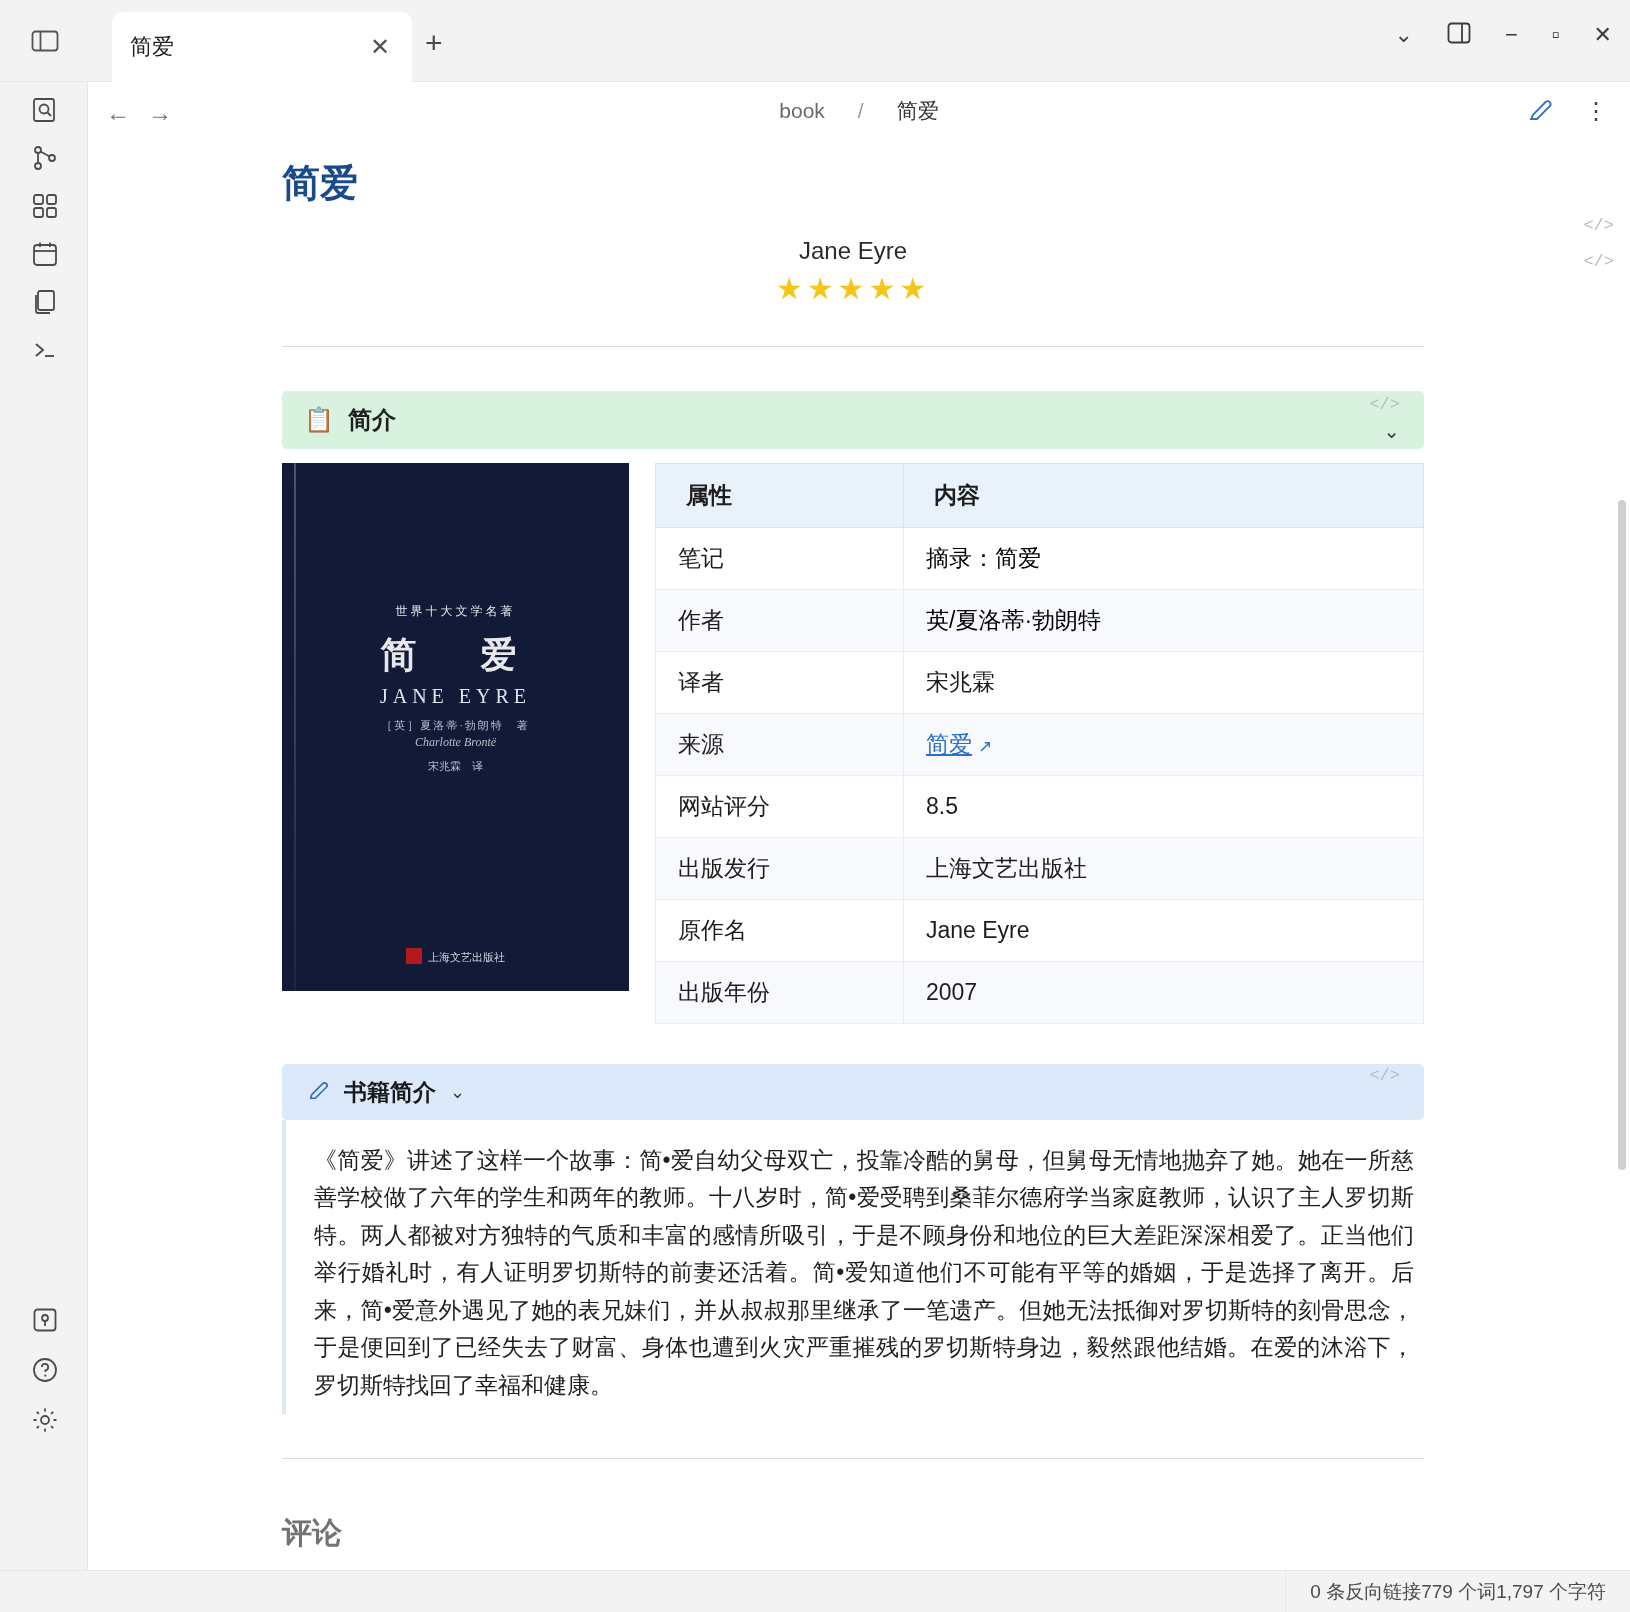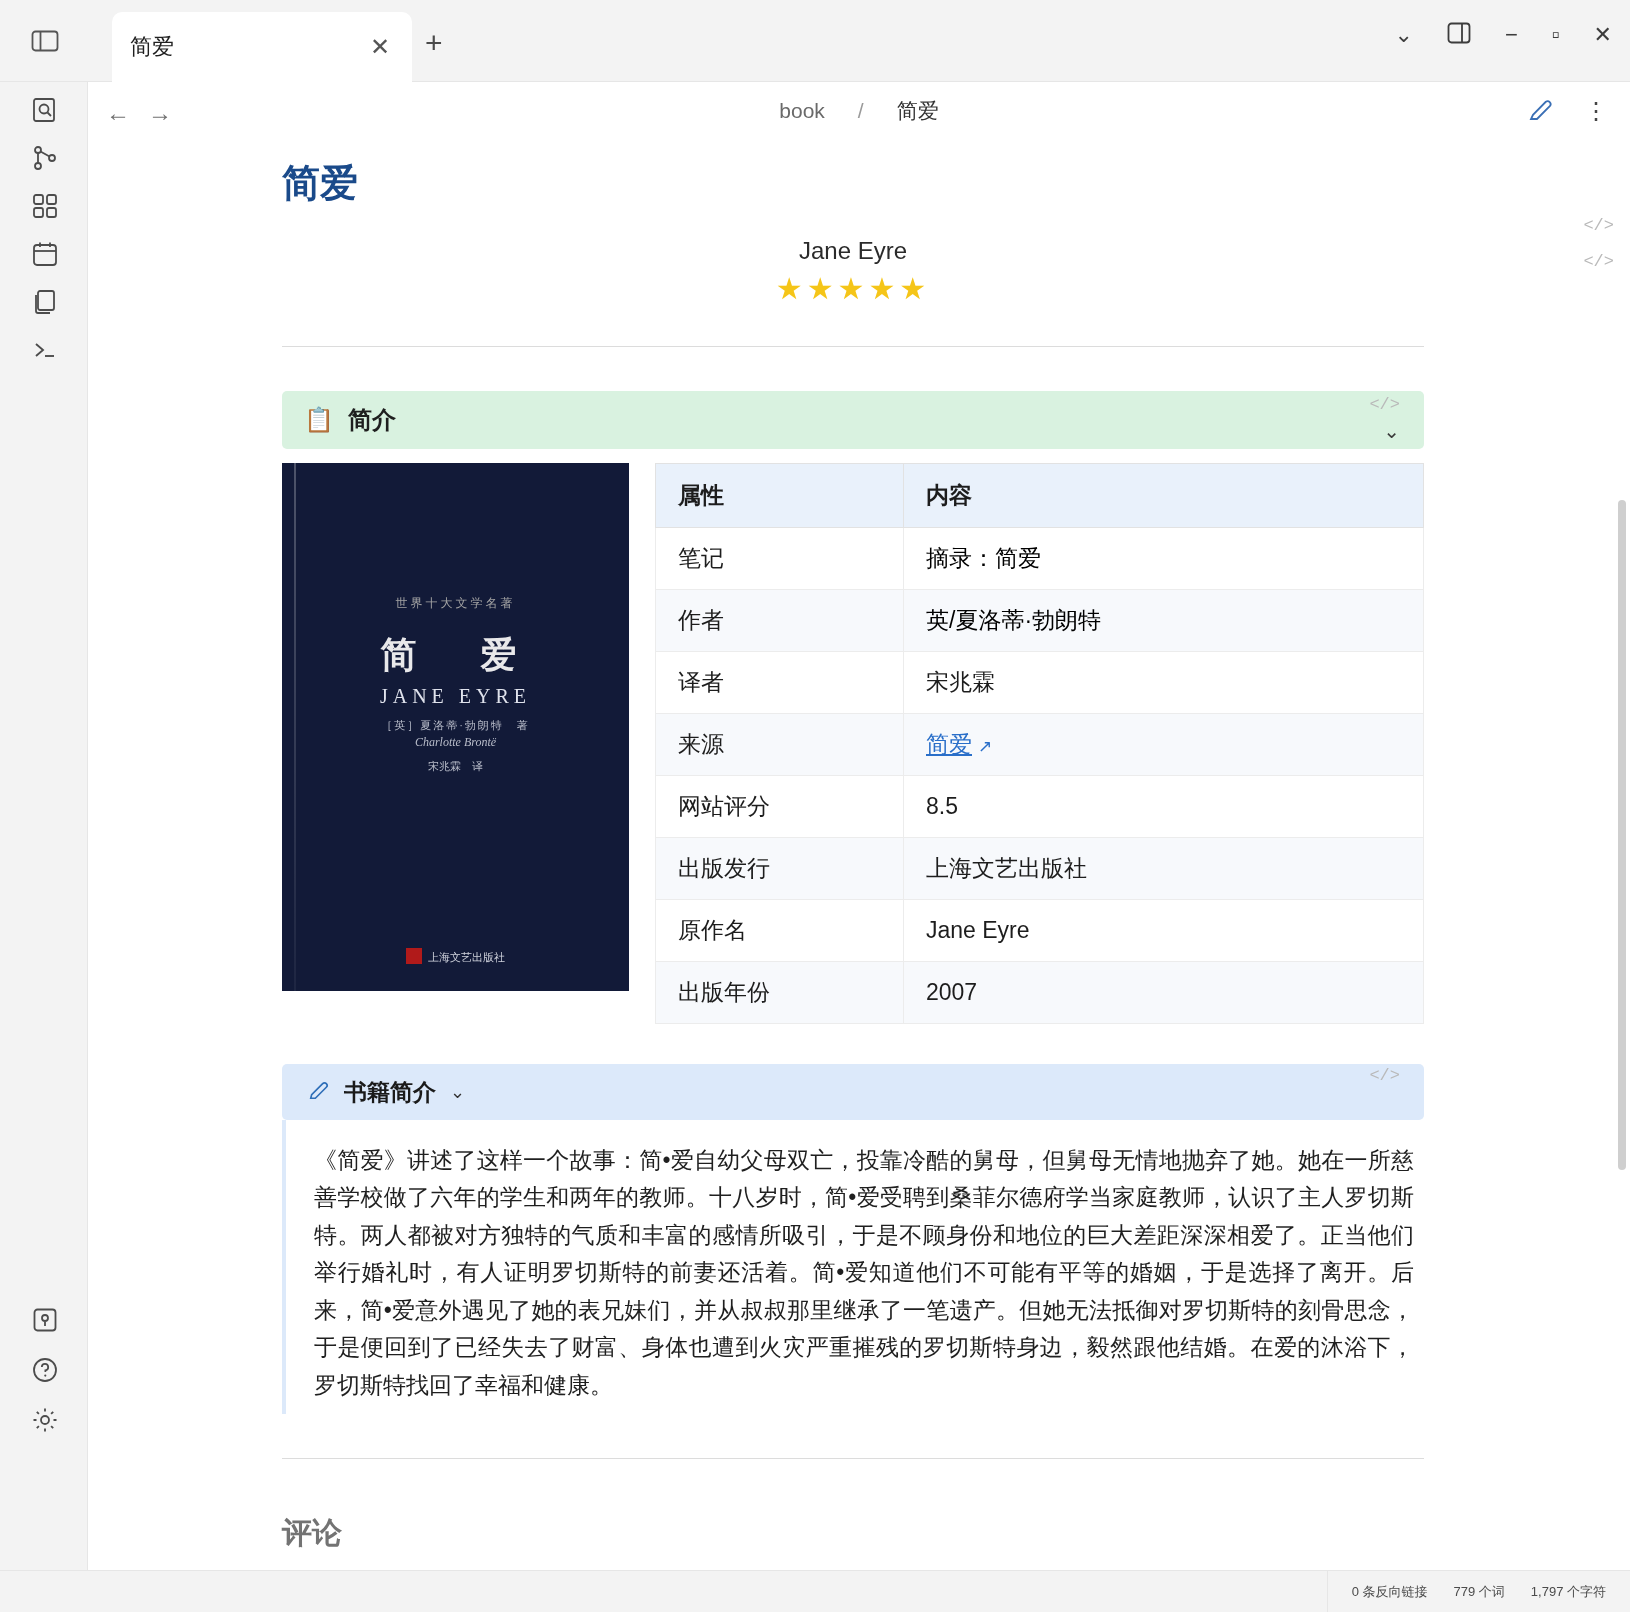--- a/index.html
+++ b/index.html
@@ -161,21 +161,21 @@
     width: 347px; height: 528px;
     background: #121a38;
     position: relative;
     flex: 0 0 auto;
     color: #e8e8ea;
     font-family: "Liberation Serif", "DejaVu Serif", serif;
   }
   .cover .c-line {
     position: absolute; left: 0; right: 0; text-align: center;
   }
-  .cover .c-small { font-size: 12px; letter-spacing: 3px; top: 132px; color: #a3a3a3; }
+  .cover .c-small { font-size: 12px; letter-spacing: 3px; top: 140px; color: #e5e5e5; }
   .cover .c-big { font-size: 36px; letter-spacing: 14px; top: 168px; font-weight: bold; }
   .cover .c-eng { font-size: 20px; letter-spacing: 5px; top: 222px; color: #dfe2ec; }
   .cover .c-auth { font-size: 11px; letter-spacing: 2px; top: 255px; color: #b9bdca; }
   .cover .c-auth2 { font-size: 12px; top: 272px; color: #b9bdca; font-style: italic; }
   .cover .c-tr { font-size: 11px; top: 296px; color: #b9bdca; }
   .cover .c-pub {
     position: absolute; bottom: 26px; left: 0; right: 0;
     text-align: center; font-size: 11px; color: #cfd2dc;
   }
   .cover .c-pub .sq {
@@ -188,21 +188,21 @@
   }
 
   table.prop {
     border-collapse: collapse;
     width: 100%;
     font-size: 23px;
   }
   table.prop th {
     background: #e9f1fb;
     text-align: left;
-    padding: 16px 22px;
+    padding: 16px 30px;
     font-weight: bold;
     color: #1d1d1d;
     border: 1px solid #e2e2e2;
     margin-top: 23px;
   }
   table.prop td {
     padding: 15px 22px;
     border: 1px solid #ececec;
     color: #1d1d1d;
   }
@@ -248,23 +248,23 @@
     background: #cfcfcf;
   }
 
   
   .statusbar {
     position: absolute; right: 0; bottom: 0;
     height: 42px;
     background: #f3f3f3;
     border-top: 1px solid #e6e6e6;
     border-left: 1px solid #e6e6e6;
-    display: flex; align-items: center; gap: 26px;
+    display: flex; align-items: center; 
     padding: 0 24px 0 24px;
-    font-size: 13px; color: #4b4b4b;
+    font-size: 19px; color: #4b4b4b;
   }
   .bottombar {
     position: absolute; left: 0; bottom: 0; width: 1630px; height: 42px;
     background: #f3f3f3; border-top: 1px solid #e6e6e6;
   }
 </style>
 </head>
 <body>
 
 <div class="titlebar">

